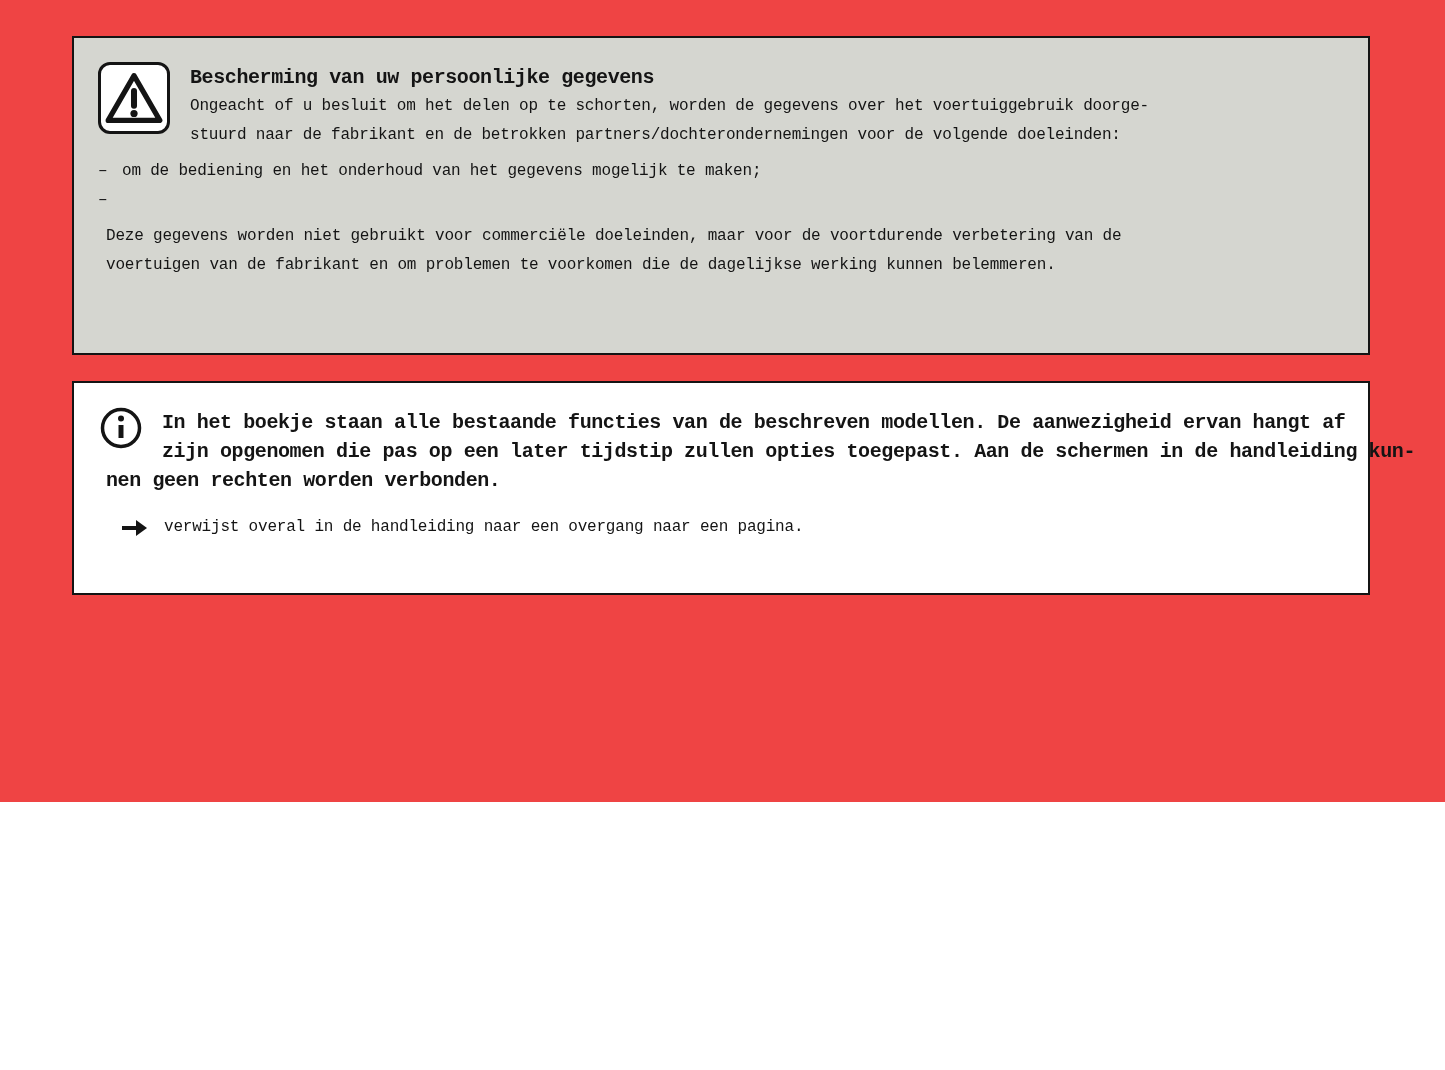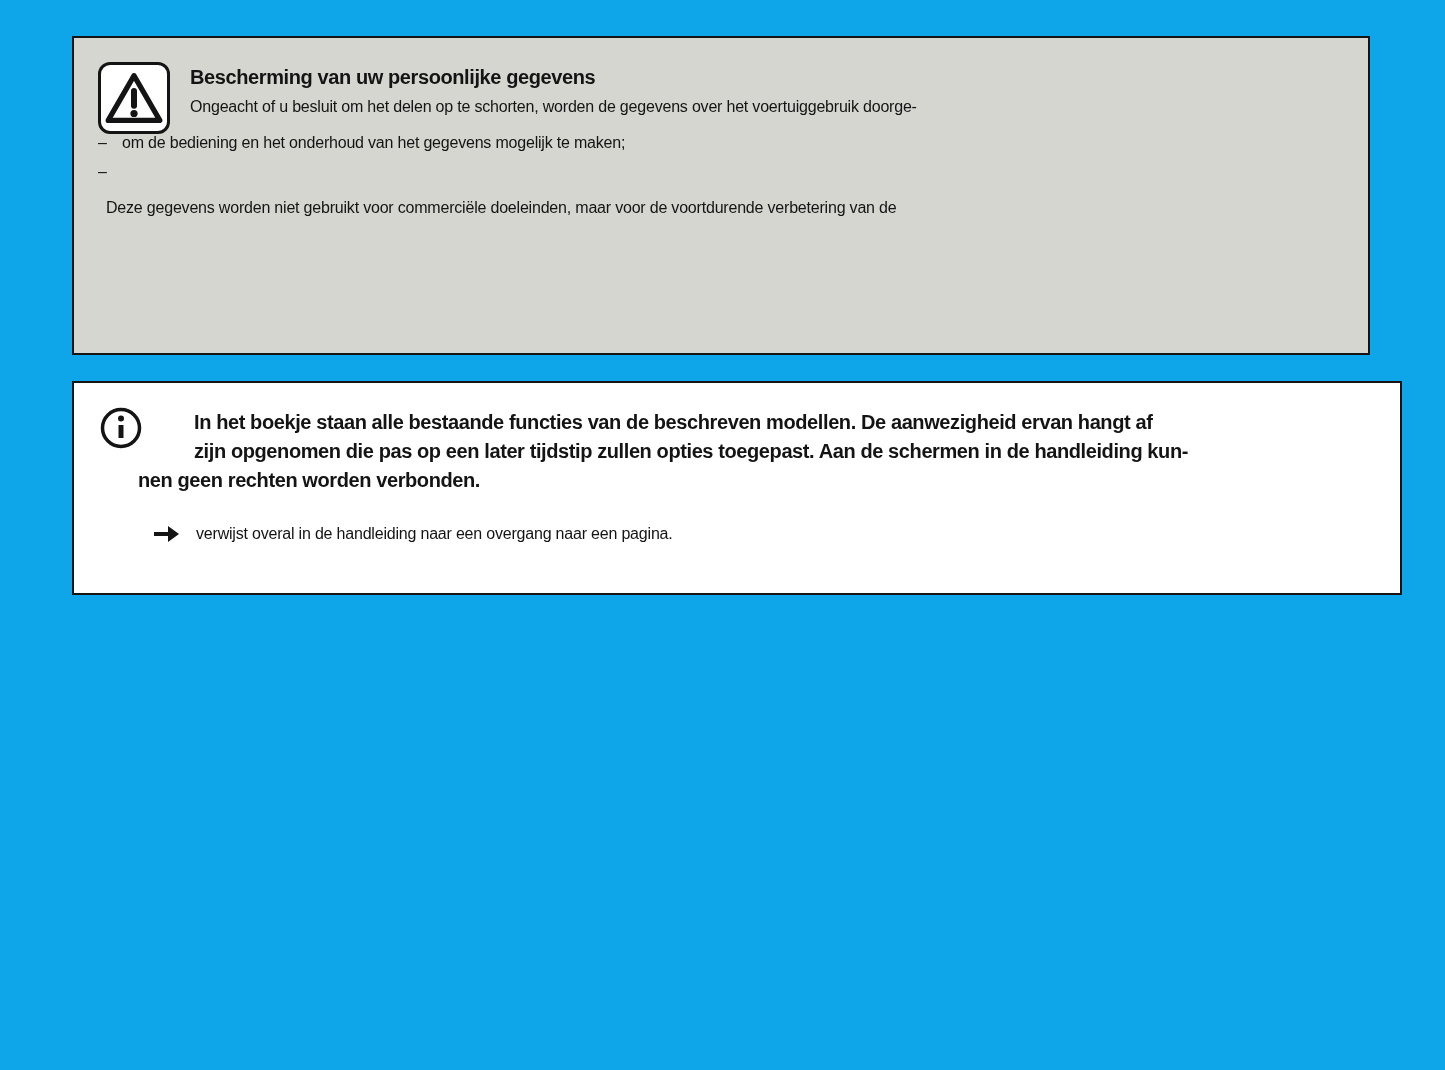--- a/index.html
+++ b/index.html
@@ -3,61 +3,60 @@
 <meta charset="utf-8">
 <style>
   html, body {
     margin: 0;
     padding: 0;
     background: #ffffff;
   }
   .page {
     position: relative;
     width: 1445px;
-    height: 1070px;
-    background: #0ea5e9;
-    font-family: Liberation Sans, sans-serif;
+    height: 802px;
+    background: #ef4444;
+    font-family: Liberation Mono, monospace;
     color: #141414;
     overflow: hidden;
   }
   .box {
     position: absolute;
     left: 72px;
     width: 1294px;
     border: 2px solid #141414;
     box-sizing: content-box;
   }
   .box-gray {
     top: 36px;
     height: 315px;
     background: #d5d6d0;
   }
   .box-white {
     top: 381px;
     height: 210px;
     background: #ffffff;
-    padding-left: 32px;
   }
   .line {
     font-size: 16px;
     line-height: 29px;
     white-space: nowrap;
     letter-spacing: -0.2px;
   }
   .bold-line {
     font-weight: 700;
     font-size: 20px;
     letter-spacing: -0.4px;
   }
   .indent-icon1 { margin-left: 116px; }
   .indent-icon2 { margin-left: 88px; }
   .indent-body  { margin-left: 32px; }
   .pad-top { padding-top: 25px; }
   .gap-sm { margin-top: 7px; }
-  .gap-md { margin-top: 24px; }
+  .gap-md { margin-top: 18px; }
 
   .bullet-row {
     display: flex;
     margin-left: 24px;
   }
   .bullet-dash {
     flex: 0 0 24px;
   }
 
   .icon-square {
@@ -103,33 +102,35 @@
       <svg width="62" height="62" viewBox="0 0 72 72" aria-hidden="true">
         <path d="M36 10 L66 62 L6 62 Z" fill="none" stroke="#141414" stroke-width="6" stroke-linejoin="round"></path>
         <line x1="36" y1="28" x2="36" y2="45" stroke="#141414" stroke-width="7" stroke-linecap="round"></line>
         <circle cx="36" cy="54" r="4.2" fill="#141414"></circle>
       </svg>
     </div>
 
     <div class="pad-top">
       <div class="line bold-line indent-icon1">Bescherming van uw persoonlijke gegevens</div>
       <div class="line indent-icon1">Ongeacht of u besluit om het delen op te schorten, worden de gegevens over het voertuiggebruik doorge-</div>
+      <div class="line indent-icon1">stuurd naar de fabrikant en de betrokken partners/dochterondernemingen voor de volgende doeleinden:</div>
 
       <div class="gap-sm">
         <div class="bullet-row">
           <span class="line bullet-dash">–</span>
           <span class="line">om de bediening en het onderhoud van het gegevens mogelijk te maken;</span>
         </div>
         <div class="bullet-row">
           <span class="line bullet-dash">–</span>
         </div>
       </div>
 
       <div class="gap-sm">
         <div class="line indent-body">Deze gegevens worden niet gebruikt voor commerciële doeleinden, maar voor de voortdurende verbetering van de</div>
+        <div class="line indent-body">voertuigen van de fabrikant en om problemen te voorkomen die de dagelijkse werking kunnen belemmeren.</div>
       </div>
     </div>
   </section>
 
   <section class="box box-white">
     <div class="icon-circle">
       <svg width="42" height="42" viewBox="0 0 42 42" aria-hidden="true">
         <circle cx="21" cy="21" r="18.5" fill="none" stroke="#141414" stroke-width="3.5"></circle>
         <circle cx="21" cy="11.5" r="3" fill="#141414"></circle>
         <line x1="21" y1="18" x2="21" y2="31" stroke="#141414" stroke-width="5"></line>

